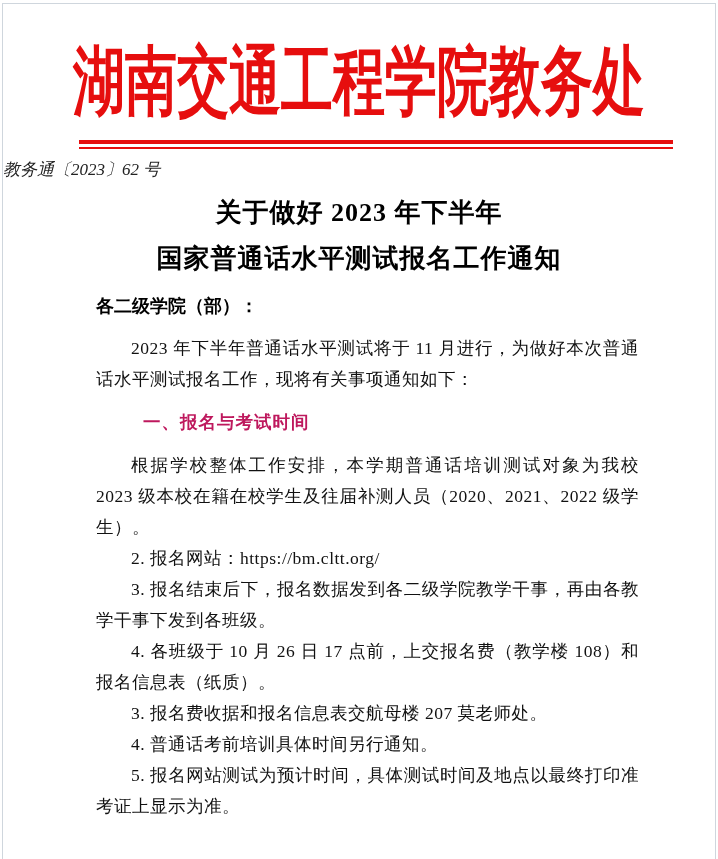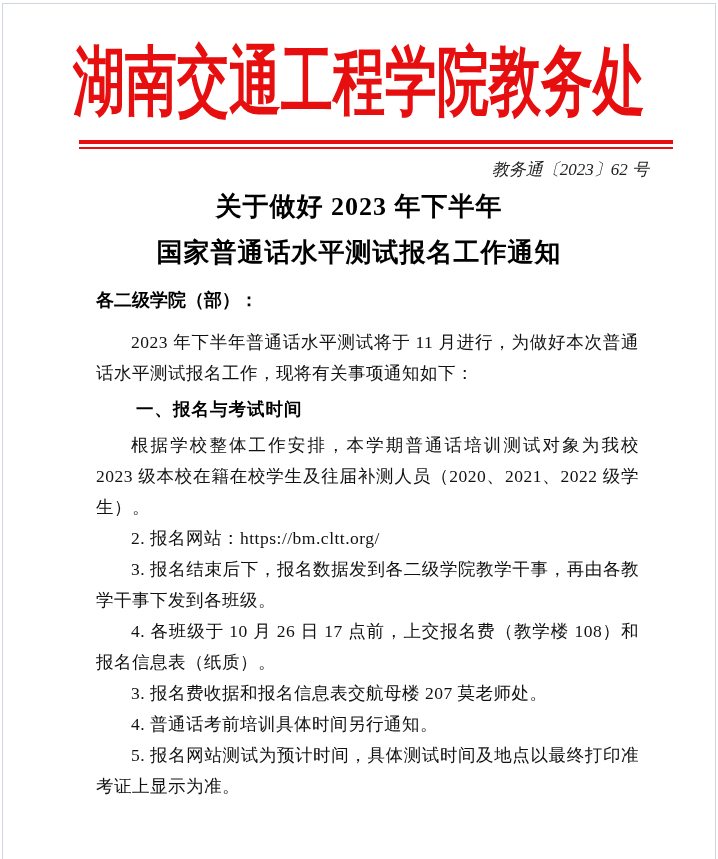--- a/index.html
+++ b/index.html
@@ -21,41 +21,41 @@
     color:var(--accent-red); font-size:52px; font-weight:bold;
     white-space:nowrap; transform:scaleY(1.45);
     font-family:"Liberation Serif","DejaVu Serif",serif; letter-spacing:0;
   }
   .red-rule {
     margin:6px 0 0 76px; width:594px; height:9px; box-sizing:border-box;
     border-top:4px solid var(--accent-red);
     border-bottom:2px solid var(--accent-red);
   }
   .doc-number {
-    margin-top:9px; padding-right:66px; text-align:right;
+    margin-top:9px; padding-right:66px; text-align:left;
     font-style:italic; font-size:17px; line-height:24px; color:#222;
   }
   .doc-title {
     text-align:center; font-weight:bold; font-size:26px; line-height:34px;
     color:#000; letter-spacing:1px;
   }
-  .doc-title.t1 { margin-top:8px; }
+  .doc-title.t1 { margin-top:14px; }
   .doc-title.t2 { margin-top:12px;text-align:center; }
   .salutation {
     margin-top:18px; padding-left:93px; font-weight:bold;
     font-size:18px; line-height:25px; color:#000;
   }
   .body-blocks {
     margin-top:14px; padding:0 76px 15px 93px;
     font-size:17.5px; line-height:31px; text-align:justify;
     text-justify:inter-ideograph; letter-spacing:0.5px; color:#111;
   }
   .para { text-indent:2em; margin:0; }
   .sec-heading {
-    text-indent:2em; margin:5px; font-weight:bold; color:#000000;
+    text-indent:2em; margin:12px; font-weight:bold; color:#be185d;
     font-family:"Liberation Sans","DejaVu Sans",sans-serif;
     letter-spacing:1px;
   }
 </style>
 </head>
 <body>
 
 <div class="page">
 
   <div class="letterhead">

